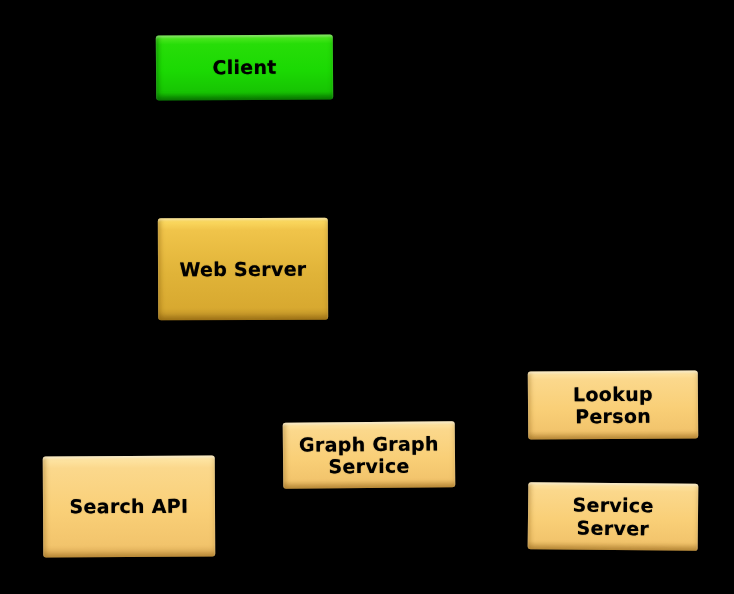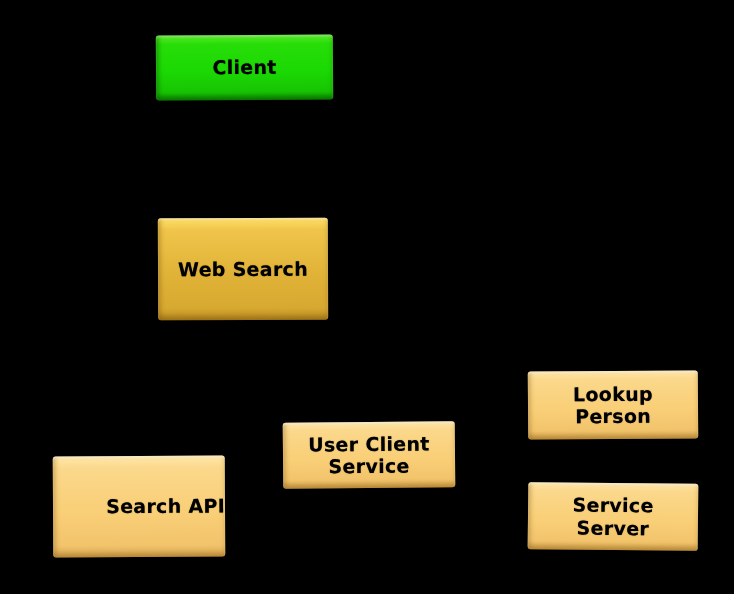--- a/index.html
+++ b/index.html
@@ -53,44 +53,44 @@
   .fill-tan {
     background: linear-gradient(180deg, #ffe9ab 0%, #fbd88c 12%, #f9cf77 55%, #f2c46c 88%, #dcab55 100%);
     box-shadow: inset 0 2px 2px rgba(255,255,255,0.45),
                 inset 3px 0 4px rgba(140,95,20,0.25),
                 inset 0 -4px 5px rgba(130,85,15,0.35),
                 0 3px 5px rgba(0,0,0,0.9);
   }
   
   .pos-client        { left: 156px; top: 35px;  width: 177px; height: 65px;  transform: rotate(-0.4deg); }
   .pos-web-server    { left: 158px; top: 218px; width: 170px; height: 102px; transform: rotate(-0.2deg); }
-  .pos-search-api    { left: 53px;  top: 456px; width: 172px; height: 101px; transform: rotate(-0.3deg); justify-content: flex-end; }
+  .pos-search-api    { left: 43px;  top: 456px; width: 172px; height: 101px; transform: rotate(-0.3deg); }
   .pos-user-graph    { left: 283px; top: 422px; width: 172px; height: 66px;  transform: rotate(-0.5deg); }
   .pos-lookup        { left: 528px; top: 371px; width: 170px; height: 68px;  transform: rotate(-0.4deg); }
   .pos-person        { left: 528px; top: 483px; width: 170px; height: 67px;  transform: rotate(0.6deg); }
 </style>
 </head>
 <body>
 
 <div class="canvas">
 
   <div class="node fill-green pos-client">
     <span class="node-label">Client</span>
   </div>
 
   <div class="node fill-gold pos-web-server">
-    <span class="node-label">Web Search</span>
+    <span class="node-label">Web Server</span>
   </div>
 
   <div class="node fill-tan pos-search-api">
     <span class="node-label">Search API</span>
   </div>
 
   <div class="node fill-tan pos-user-graph">
-    <span class="node-label">User Client
+    <span class="node-label">Graph Graph
 Service</span>
   </div>
 
   <div class="node fill-tan pos-lookup">
     <span class="node-label">Lookup
 Person</span>
   </div>
 
   <div class="node fill-tan pos-person">
     <span class="node-label">Service

